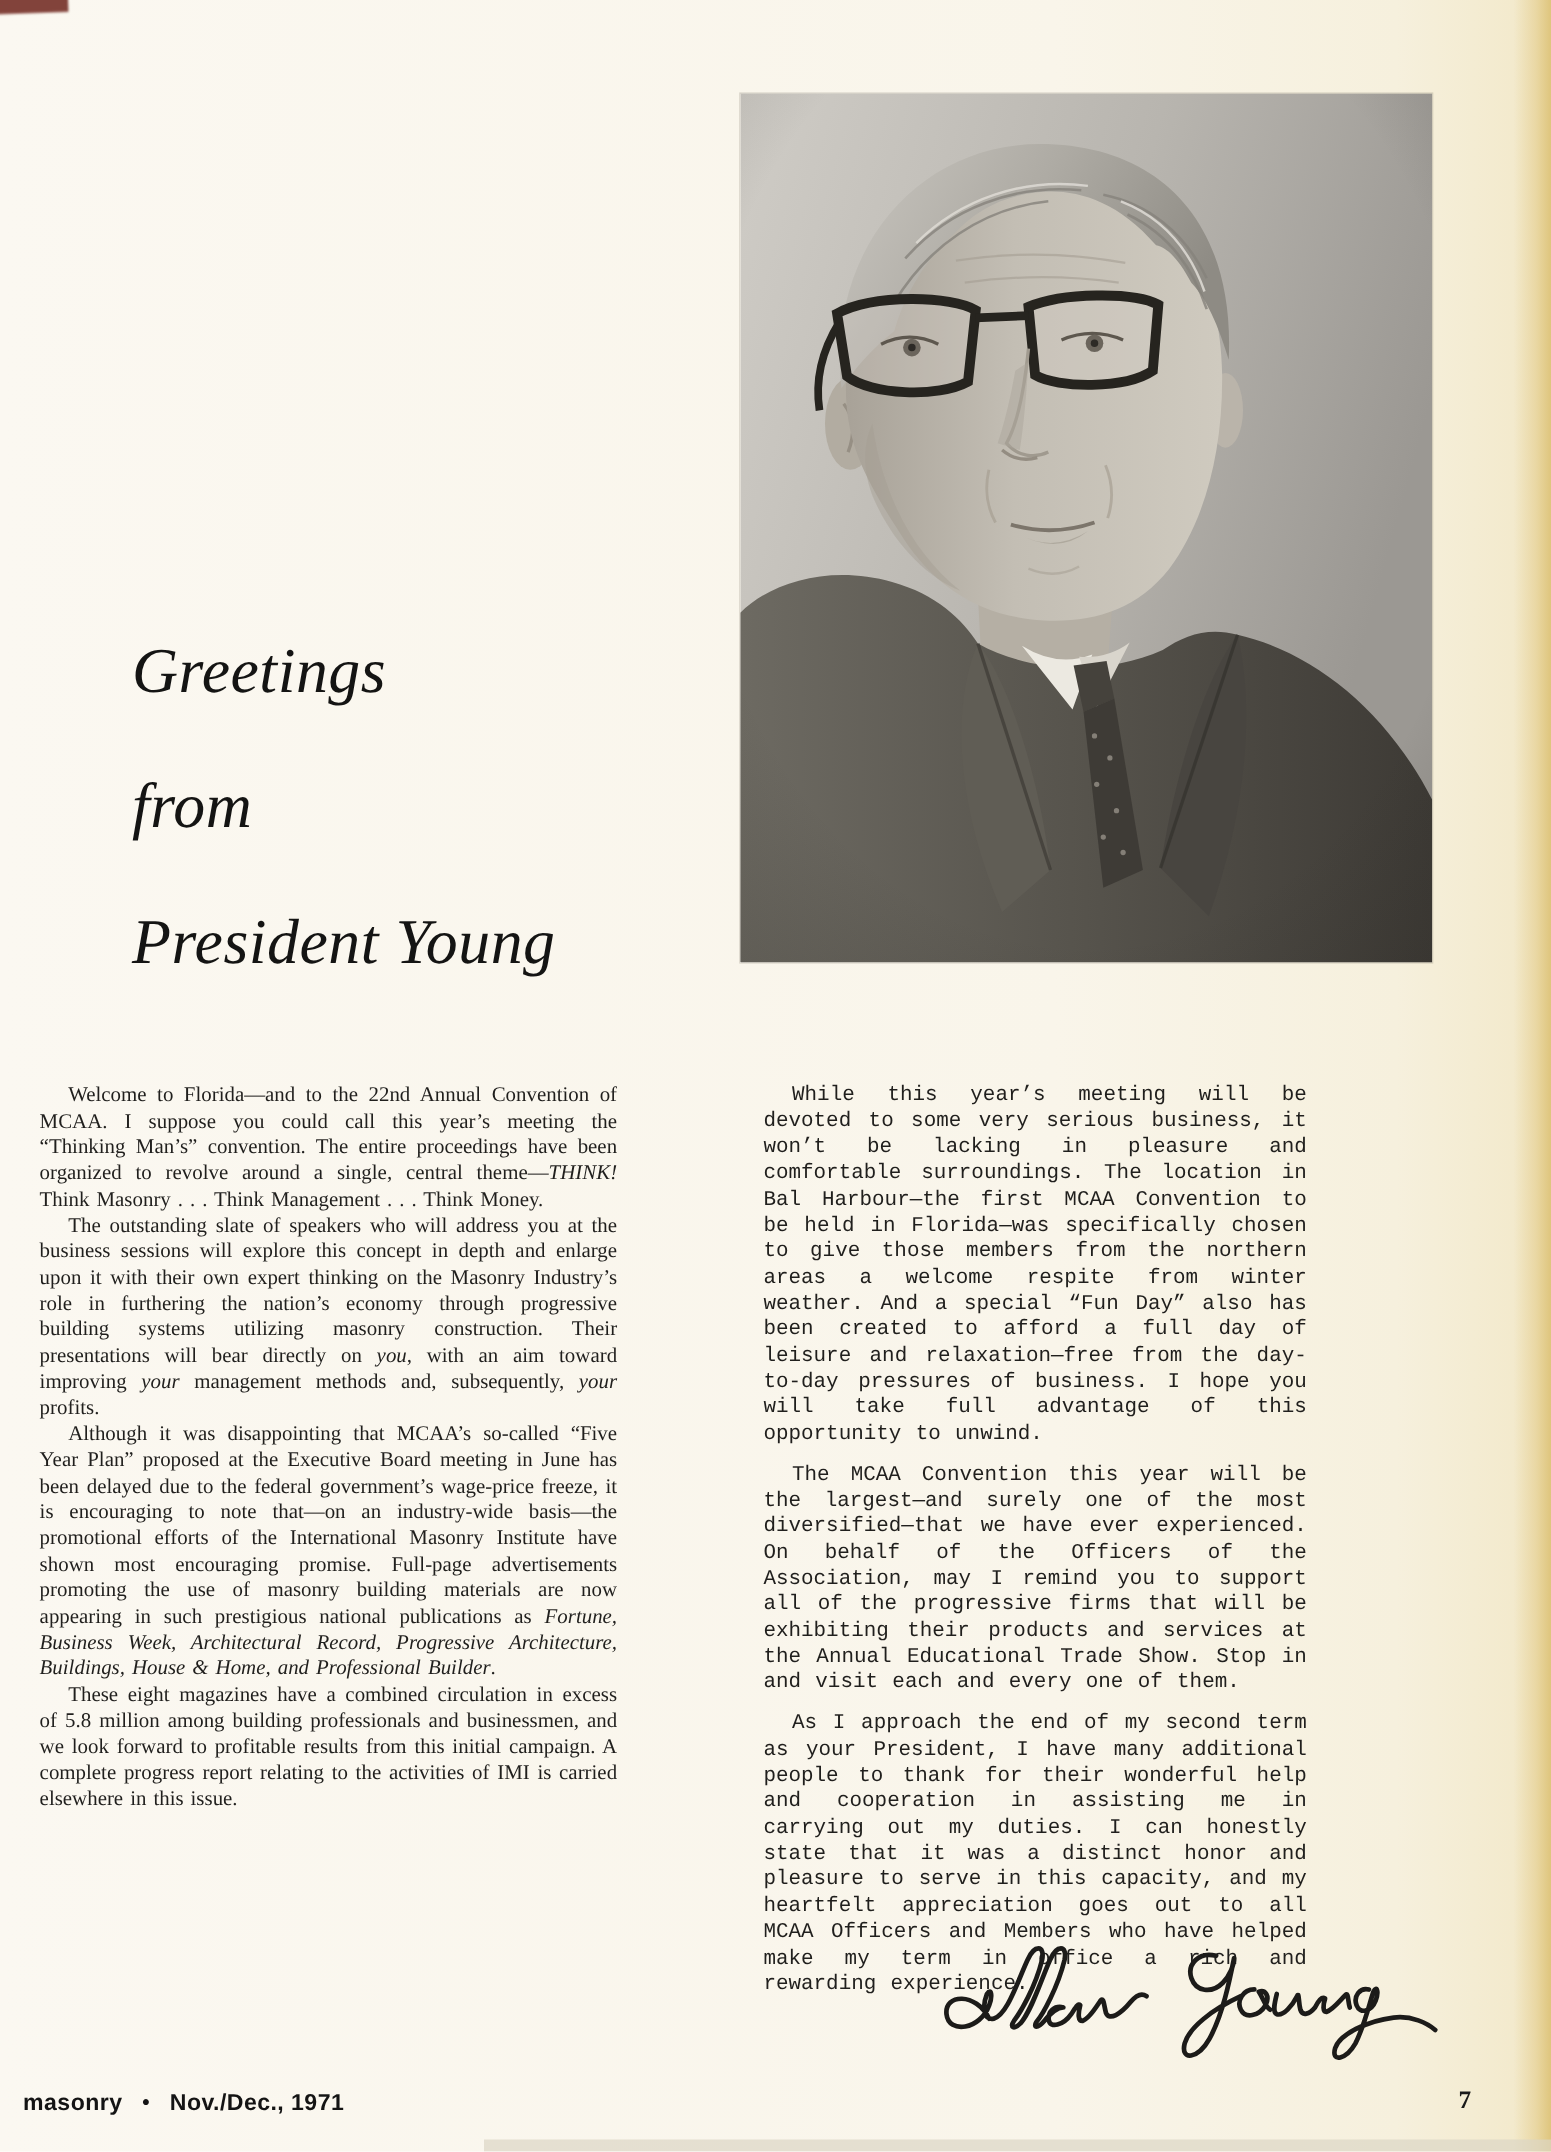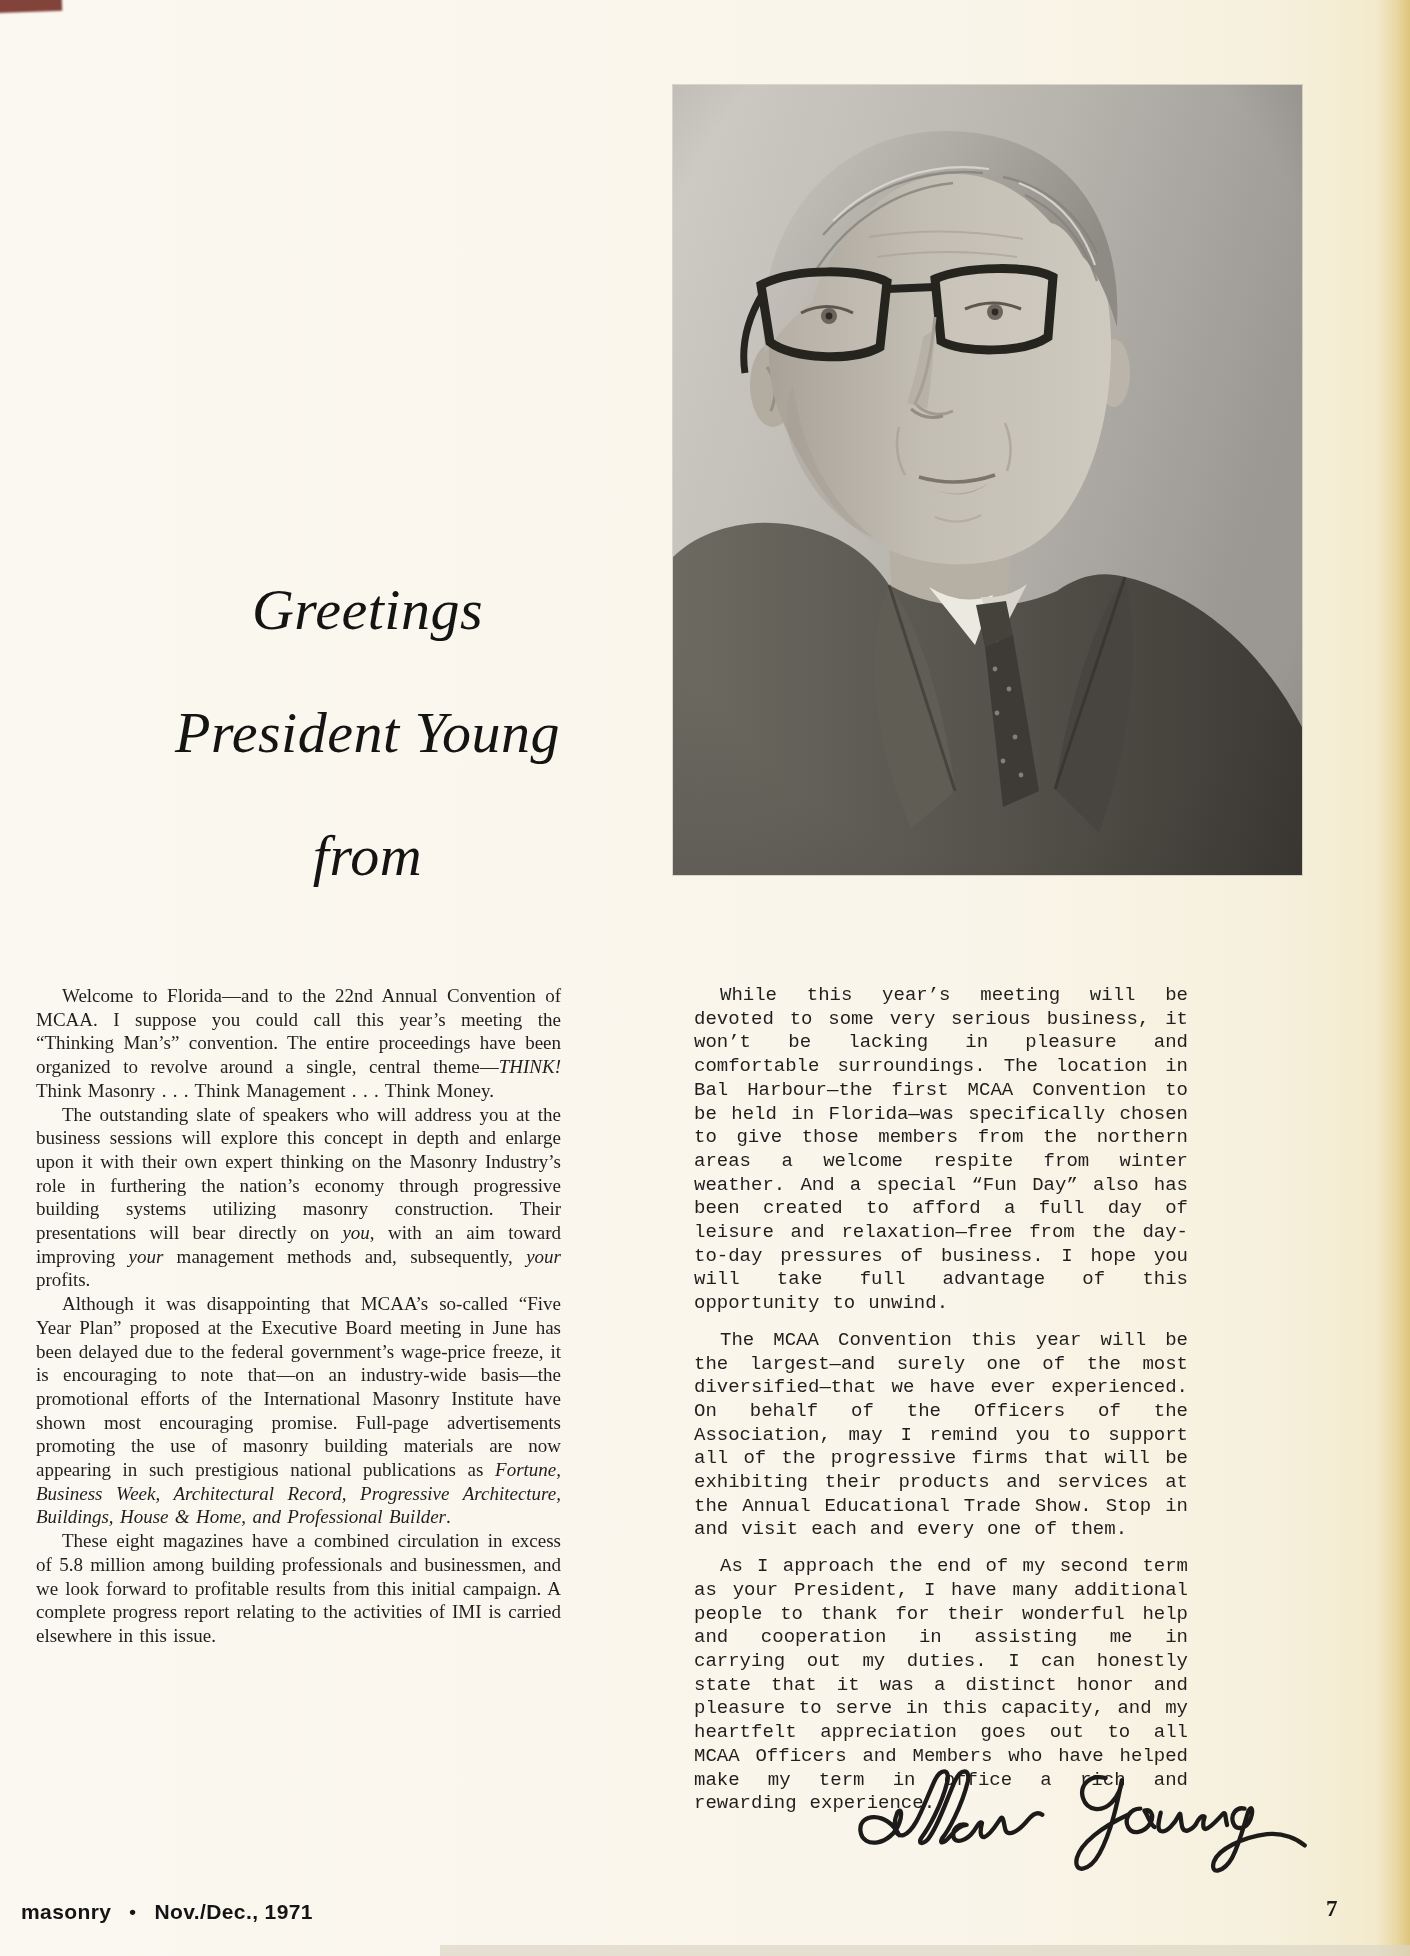--- a/index.html
+++ b/index.html
@@ -20,21 +20,21 @@
   .corner-mark{
     position:absolute;left:-8px;top:-4px;width:70px;height:16px;
     background:#6e241c;transform:rotate(-2deg);filter:blur(1px);opacity:.85;
   }
   .photo{
     position:absolute;left:673px;top:85px;width:629px;height:790px;
     box-shadow:0 0 0 1px rgba(120,115,105,.25);
   }
   .photo svg{display:block;}
   .title-block{
-    position:absolute;left:120px;top:548px;width:495px;text-align:center;
+    position:absolute;left:120px;top:548px;width:495px;text-align:left;
     font-style:italic;font-size:58px;line-height:123px;color:#141413;
     letter-spacing:.5px;white-space:nowrap;
   }
   .title-line{height:123px;}
   .col{
     position:absolute;top:984px;text-align:justify;
     font-size:19px;line-height:23.7px;word-spacing:1.6px;color:#201f1d;
   }
   .col p{margin:0;text-indent:26px;}
   .col-left{left:36px;width:525px;}
@@ -160,22 +160,22 @@
     <path d="M246 392 Q284 403 322 390" stroke="#7c756b" stroke-width="3.6" fill="none"></path>
     <path d="M252 400 Q284 418 316 398 Q288 420 252 400 Z" fill="#a9a297" opacity="0.8"></path>
     <path d="M262 432 Q286 442 308 430" stroke="#a8a196" stroke-width="2.2" fill="none" opacity="0.6"></path>
 
     <rect width="629" height="790" fill="url(#vig)"></rect>
   </svg>
 </div>
 
 <div class="title-block">
   <div class="title-line">Greetings</div>
+  <div class="title-line">from</div>
   <div class="title-line">President Young</div>
-  <div class="title-line">from</div>
 </div>
 
 <div class="col col-left">
   <p>Welcome to Florida—and to the 22nd Annual Convention of MCAA. I suppose you could call this year’s meeting the “Thinking Man’s” convention. The entire proceedings have been organized to revolve around a single, central theme—<i>THINK!</i> Think Masonry . . . Think Management . . . Think Money.</p>
   <p>The outstanding slate of speakers who will address you at the business sessions will explore this concept in depth and enlarge upon it with their own expert thinking on the Masonry Industry’s role in furthering the nation’s economy through progressive building systems utilizing masonry construction. Their presentations will bear directly on <i>you</i>, with an aim toward improving <i>your</i> management methods and, subsequently, <i>your</i> profits.</p>
   <p>Although it was disappointing that MCAA’s so-called “Five Year Plan” proposed at the Executive Board meeting in June has been delayed due to the federal government’s wage-price freeze, it is encouraging to note that—on an industry-wide basis—the promotional efforts of the International Masonry Institute have shown most encouraging promise. Full-page advertisements promoting the use of masonry building materials are now appearing in such prestigious national publications as <i>Fortune, Business Week, Architectural Record, Progressive Architecture, Buildings, House &amp; Home, and Professional Builder</i>.</p>
   <p>These eight magazines have a combined circulation in excess of 5.8 million among building professionals and businessmen, and we look forward to profitable results from this initial campaign. A complete progress report relating to the activities of IMI is carried elsewhere in this issue.</p>
 </div>
 
 <div class="col col-right">

